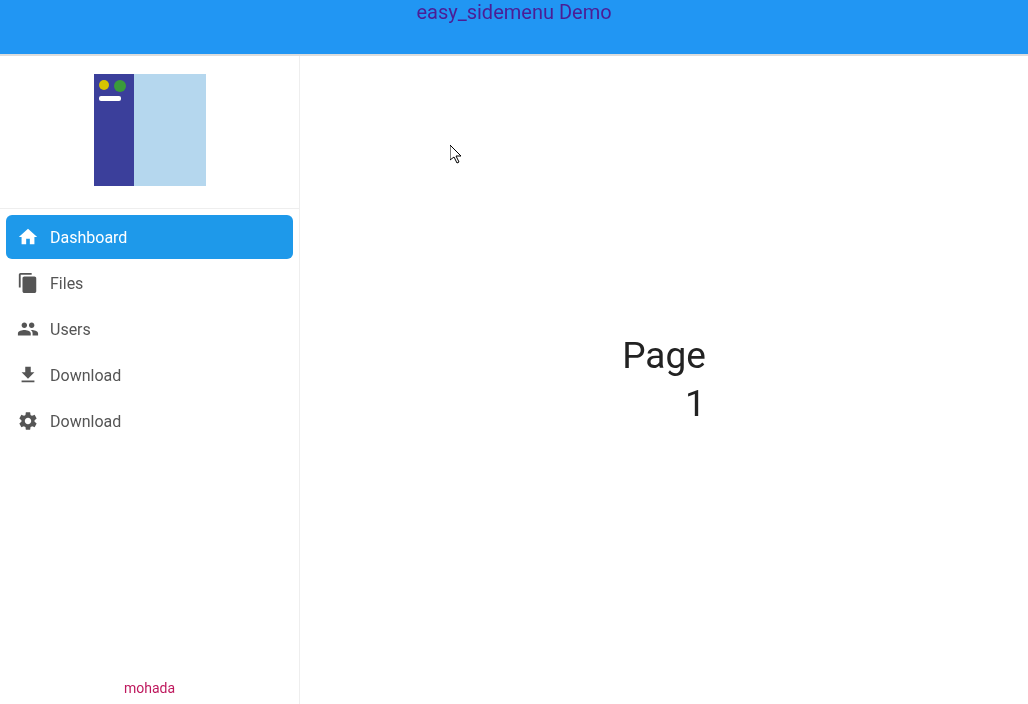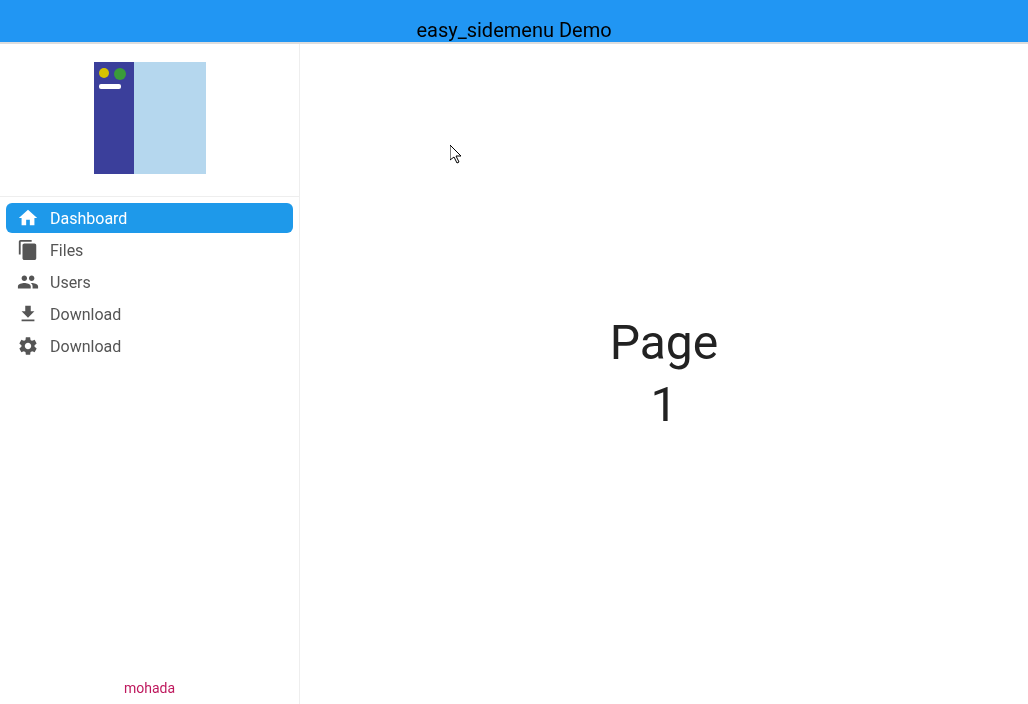--- a/index.html
+++ b/index.html
@@ -10,24 +10,24 @@
     }
     body {
       width: 1028px;
       height: 704px;
       overflow: hidden;
       display: flex;
       flex-direction: column;
     }
     .header {
       background: #2196f3;
-      color: #000000;
-      height: 44px;
-      display: flex;
-      align-items: flex-end;
+      color: #4c1d95;
+      height: 56px;
+      display: flex;
+      align-items: flex-start;
       justify-content: center;
       font-size: 20px;
       font-weight: 400;
       border-bottom: 2px solid #ddd;
     }
     .body {
       display: flex;
       flex: 1;
       overflow: hidden;
     }
@@ -86,21 +86,21 @@
       background: white;
       border-radius: 2px;
     }
     .menu {
       padding: 6px;
       flex: 1;
     }
     .menu-item {
       display: flex;
       align-items: center;
-      height: 30px;
+      height: 44px;
       padding: 0 10px;
       border-radius: 6px;
       cursor: pointer;
       color: #555;
       margin-bottom: 2px;
     }
     .menu-item.selected {
       background: #1e99ea;
       color: white;
     }
@@ -126,23 +126,23 @@
       color: #be185d;
       padding: 8px 0;
     }
     .main {
       flex: 1;
       display: flex;
       align-items: center;
       justify-content: center;
     }
     .main-text {
-      font-size: 48px;
+      font-size: 37px;
       color: #222;
-      text-align: center;
+      text-align: right;
       line-height: 1.3;
       white-space: pre-line;
     }
     .cursor {
       position: absolute;
       left: 450px;
       top: 145px;
       pointer-events: none;
     }
     .cursor svg {

